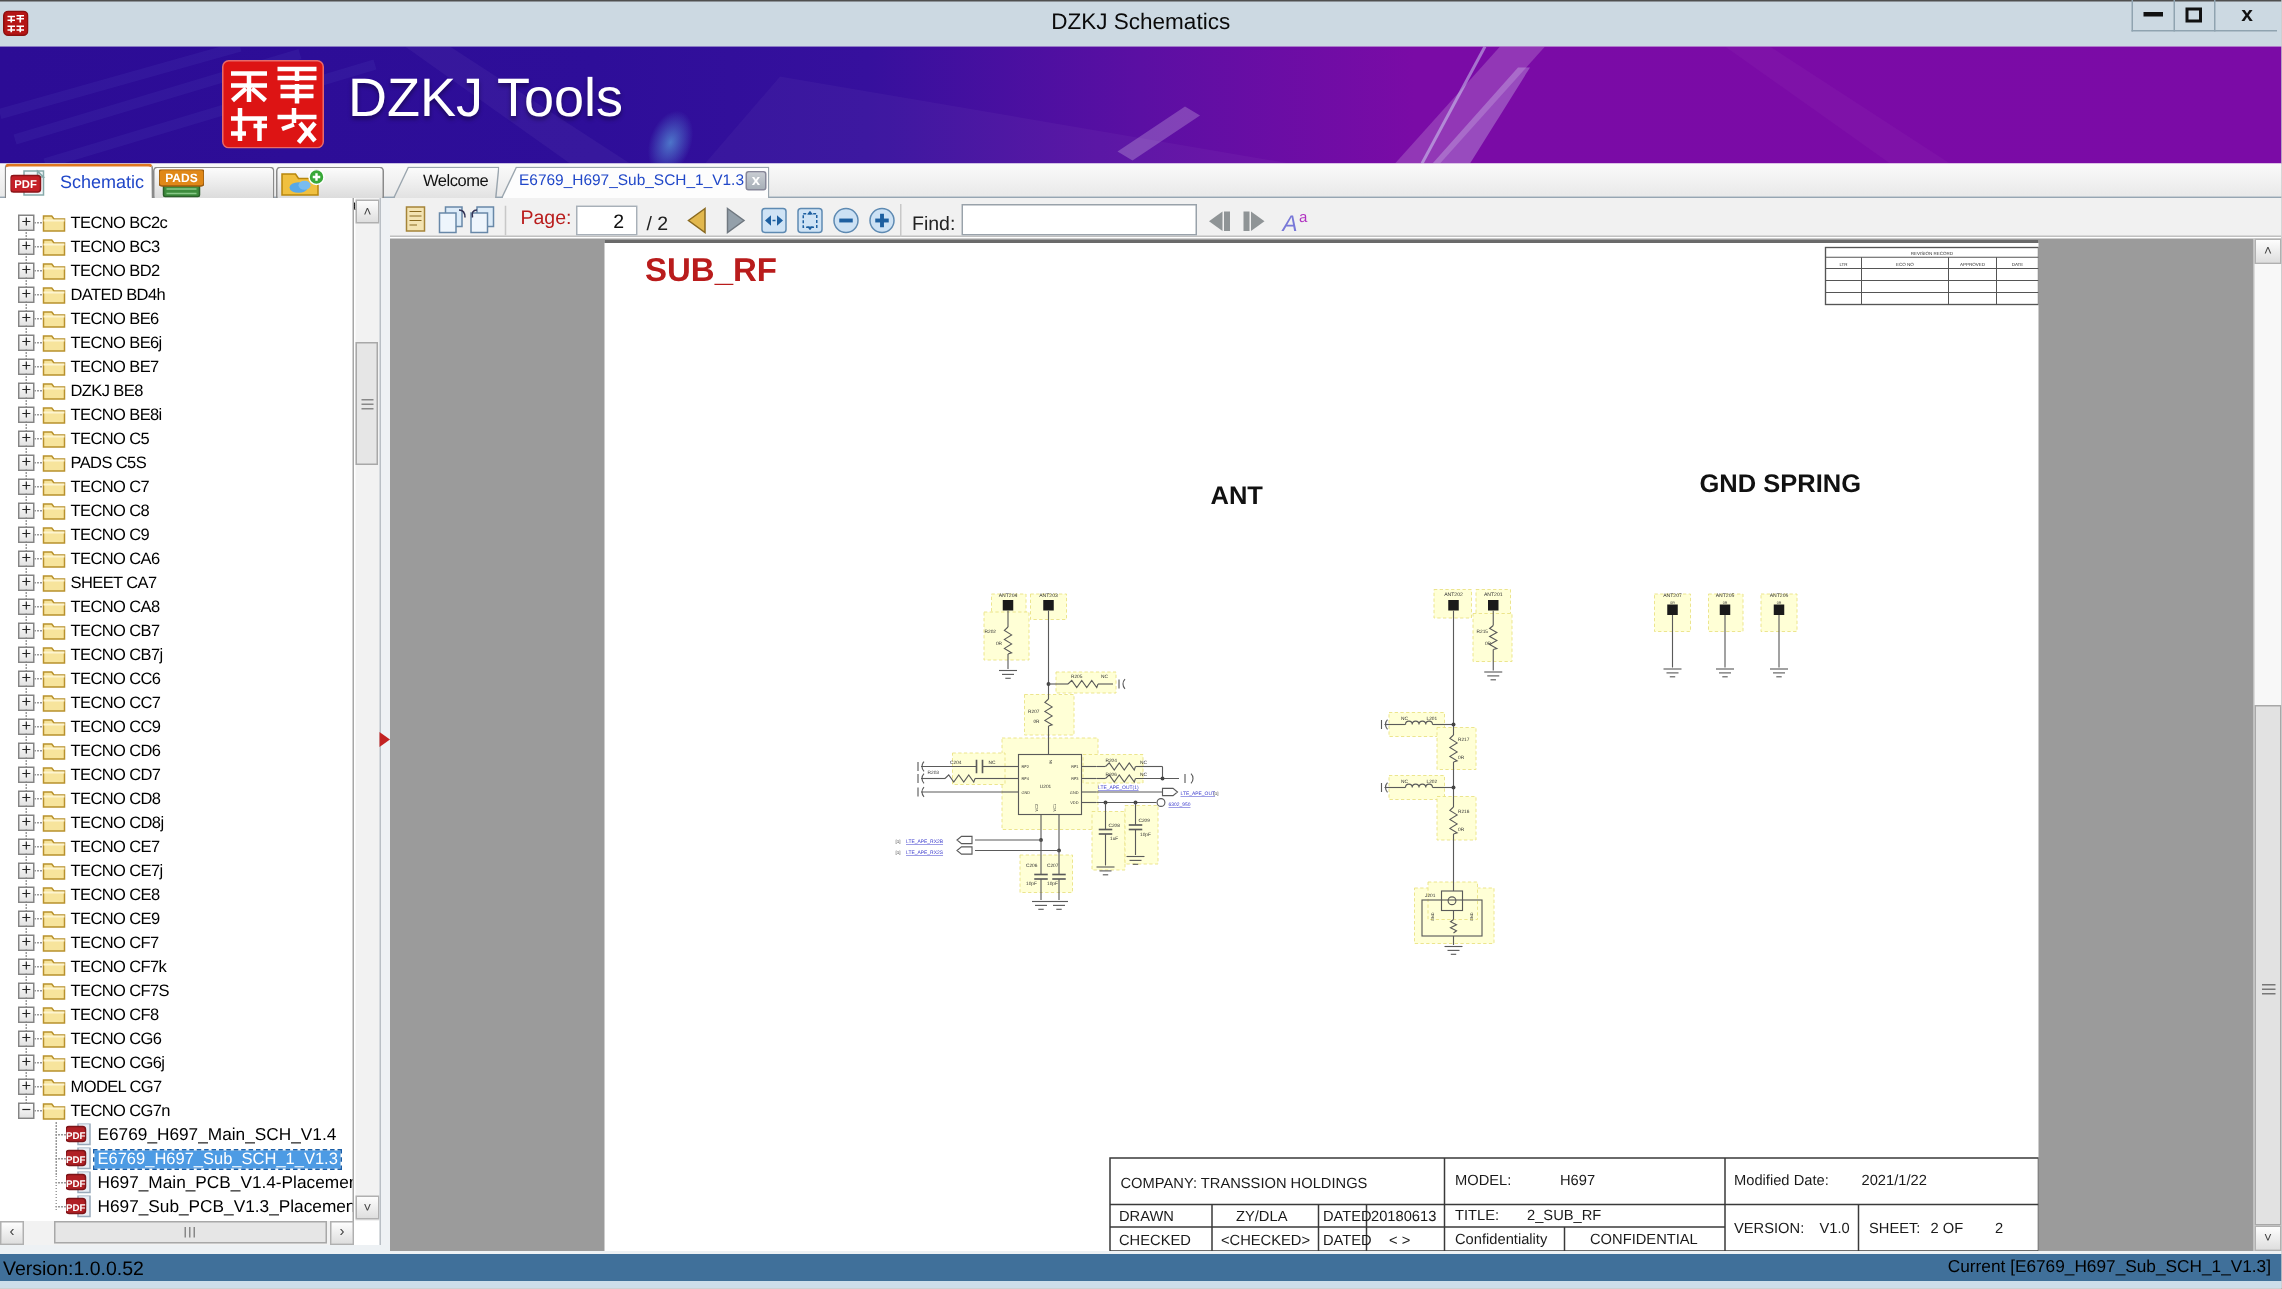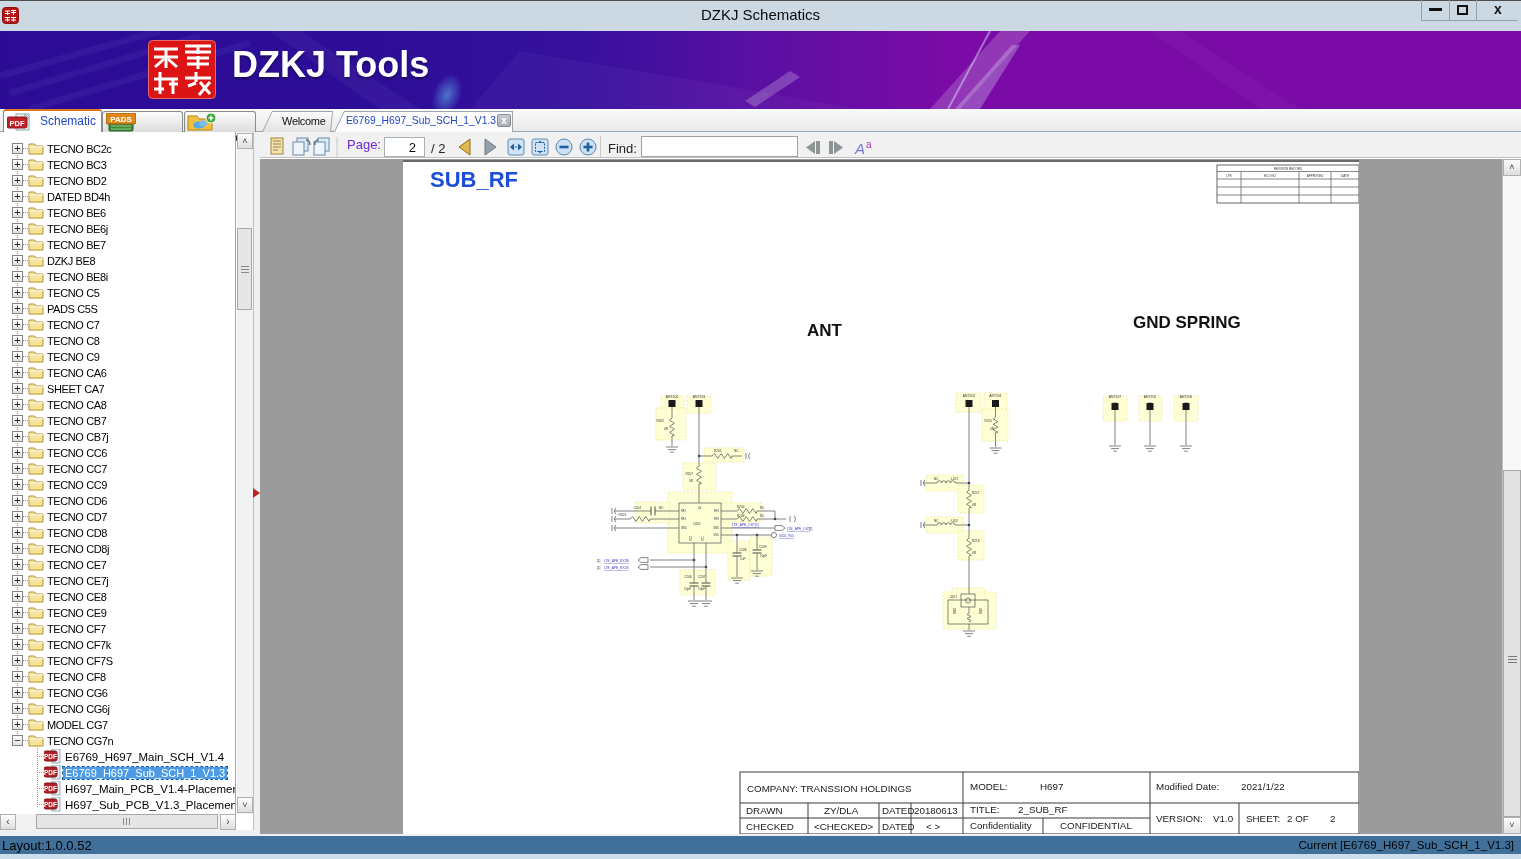--- a/index.html
+++ b/index.html
@@ -84,21 +84,21 @@
         <path d="M6 49 h10"></path>
         <path d="M21 44 h9"></path>
         <path d="M25 39 v15"></path>
 <path d="M37 38 h26"></path>
         <path d="M48 32 v10"></path>
         <path d="M40 46 l8 -3"></path>
         <path d="M52 42 l10 12"></path>
         <path d="M62 42 l-11 13"></path>
 </g>
     </svg>
-<div class="a" style="left:232px;top:13px;font-size:36px;font-weight:bold;color:#fff;text-shadow:0 2px 3px rgba(0,0,0,0.4)">DZKJ Tools</div>
+<div class="a" style="left:232px;top:13px;font-size:36px;font-weight:normal;color:#fff;text-shadow:0 2px 3px rgba(0,0,0,0.4)">DZKJ Tools</div>
 </div>
 <div id="tabrow" class="a"></div>
 <div class="a" style="left:3px;top:109px;width:99px;height:23px;background:#fff;border:1px solid #8a8a8a;border-bottom:none;border-radius:3px 3px 0 0;border-top:2px solid #e07820">
 <svg class="a" style="left:3px;top:2px" width="24" height="18" viewBox="0 0 24 18">
       <rect x="9" y="1" width="13" height="16" fill="#f2f6fa" stroke="#8aa"></rect>
       <path d="M18 1 l4 4 h-4 z" fill="#cdd" stroke="#8aa"></path>
       <rect x="0" y="4" width="20" height="11" rx="2" fill="#c42028" stroke="#8c1418"></rect>
       <text x="10" y="12.5" text-anchor="middle" style="font-size:7.5px;font-weight:bold;fill:#fff;font-family:Liberation Sans">PDF</text>
     </svg>
 <span class="a" style="left:36px;top:3px;font-size:12px;color:#2047c8">Schematic</span>
@@ -142,21 +142,21 @@
       <rect x="0" y="4" width="11" height="13" fill="#eef5fc" stroke="#6888a8"></rect>
       <path d="M13 2 q4 0 4 5" stroke="#335" fill="none"></path>
     </g>
 <g transform="translate(46,1)">
       <rect x="4" y="0" width="11" height="13" fill="#dcebf8" stroke="#6888a8"></rect>
       <rect x="0" y="4" width="11" height="13" fill="#eef5fc" stroke="#6888a8"></rect>
       <path d="M4 2 q-4 0 -3 5" stroke="#335" fill="none"></path>
     </g>
 <line x1="69" y1="0" x2="69" y2="20" stroke="#c8c8c8"></line>
 </svg>
-<div class="a" style="left:347px;top:137px;font-size:13px;color:#6d28d9">Page:</div>
+<div class="a" style="left:347px;top:137px;font-size:13px;color:#b91c1c">Page:</div>
 <div class="a" style="left:384px;top:137px;width:41px;height:20px;background:#fff;border:1px solid #a8b0b8;font-size:13px;color:#111;text-align:right;padding:2px 8px 0 0">2</div>
 <div class="a" style="left:431px;top:141px;font-size:13px;color:#222">/ 2</div>
 <svg class="a" style="left:455px;top:136px" width="150" height="22" viewBox="0 0 150 22">
 <polygon points="15,3 4,11 15,19" fill="#e2b84e" stroke="#8a6a20"></polygon>
 <polygon points="30,3 41,11 30,19" fill="#94a0aa" stroke="#707880"></polygon>
 <g transform="translate(53,3)">
       <rect x="0" y="0" width="16" height="16" rx="2" fill="#cfe3f5" stroke="#5e8ab2"></rect>
       <path d="M2 8 l4 -3.5 v7 z M14 8 l-4 -3.5 v7 z" fill="#1d5fa0"></path>
       <line x1="7" y1="8" x2="9" y2="8" stroke="#1d5fa0"></line>
     </g>
@@ -854,26 +854,26 @@
     <text x="970" y="813" text-anchor="start" style="font-family:Liberation Sans;font-size:9.8px;fill:#1a1a1a">TITLE:</text>
     <text x="1018" y="813" text-anchor="start" style="font-family:Liberation Sans;font-size:9.8px;fill:#1a1a1a">2_SUB_RF</text>
     <text x="970" y="829" text-anchor="start" style="font-family:Liberation Sans;font-size:9.8px;fill:#1a1a1a">Confidentiality</text>
     <text x="1060" y="829" text-anchor="start" style="font-family:Liberation Sans;font-size:9.8px;fill:#1a1a1a">CONFIDENTIAL</text>
     <text x="1156" y="822" text-anchor="start" style="font-family:Liberation Sans;font-size:9.8px;fill:#1a1a1a">VERSION:</text>
     <text x="1213" y="822" text-anchor="start" style="font-family:Liberation Sans;font-size:9.8px;fill:#1a1a1a">V1.0</text>
     <text x="1246" y="822" text-anchor="start" style="font-family:Liberation Sans;font-size:9.8px;fill:#1a1a1a">SHEET:</text>
     <text x="1287" y="822" text-anchor="start" style="font-family:Liberation Sans;font-size:9.8px;fill:#1a1a1a">2 OF</text>
     <text x="1330" y="822" text-anchor="start" style="font-family:Liberation Sans;font-size:9.8px;fill:#1a1a1a">2</text>
   </svg>
-<div class="a" style="left:430px;top:167px;font-size:22px;font-weight:bold;color:#1d4ed8">SUB_RF</div>
+<div class="a" style="left:430px;top:167px;font-size:22px;font-weight:bold;color:#b91c1c">SUB_RF</div>
 <div class="a" style="left:807px;top:321px;font-size:17px;font-weight:bold;color:#111">ANT</div>
 <div class="a" style="left:1133px;top:313px;font-size:17px;font-weight:bold;color:#111">GND SPRING</div>
 <div class="a" style="left:1502px;top:159px;width:19px;height:675px;background:#f8f8f8;border-left:1px solid #c0c0c0"></div>
 <div class="sbtn a" style="left:1503px;top:159px;width:18px;height:17px;font-size:9px;line-height:15px">˄</div>
 <div class="sbtn a" style="left:1503px;top:817px;width:18px;height:17px;font-size:9px;line-height:15px">˅</div>
 <div class="thumb a" style="left:1503px;top:470px;width:18px;height:347px;background:#e2e2e2"></div>
 <div class="a" style="left:1508px;top:656px;width:9px;height:1px;background:#777;box-shadow:0 3px #777,0 6px #777"></div>
 <div id="gapstrip" class="a"></div>
 <div id="gapstrip2" class="a"></div>
 <div id="statusbar" class="a">
-    <span style="position:absolute;left:2px;top:2px">Layout:1.0.0.52</span>
+    <span style="position:absolute;left:2px;top:2px">Version:1.0.0.52</span>
     <span style="position:absolute;right:7px;top:3px;font-size:11.5px">Current [E6769_H697_Sub_SCH_1_V1.3]</span>
   </div>
 <div id="btmstrip" class="a"></div>
 </body></html>

